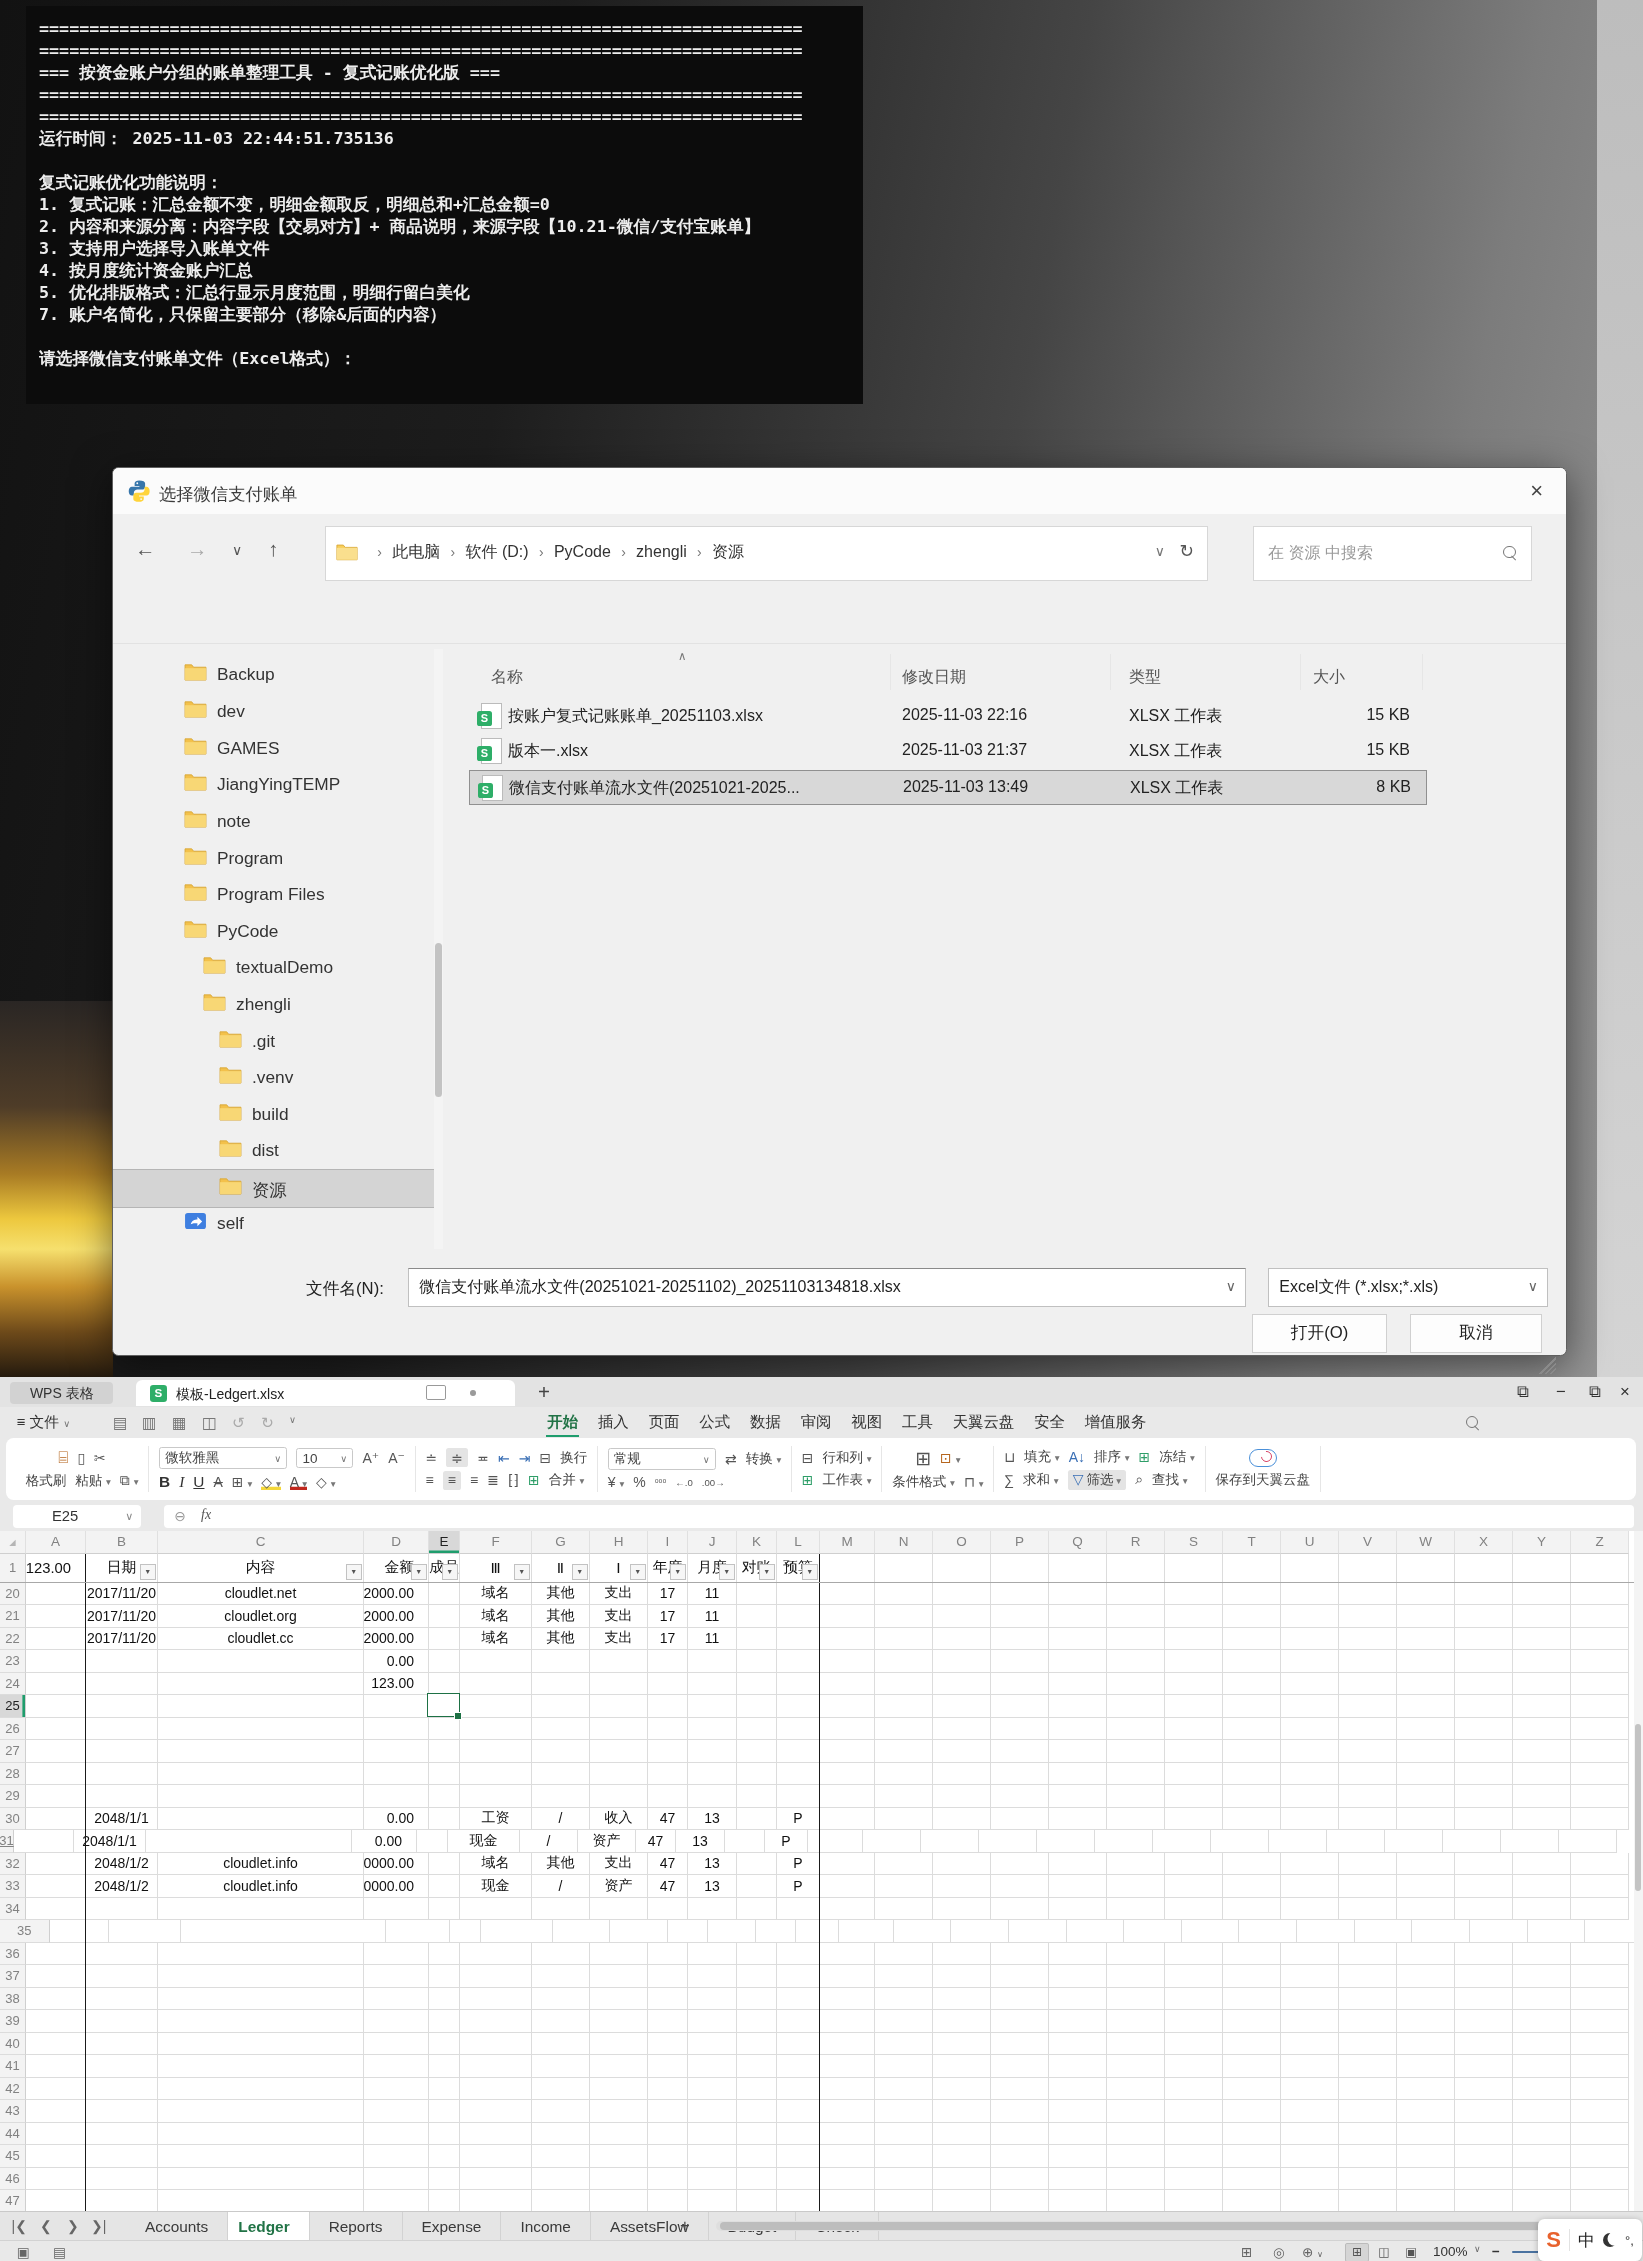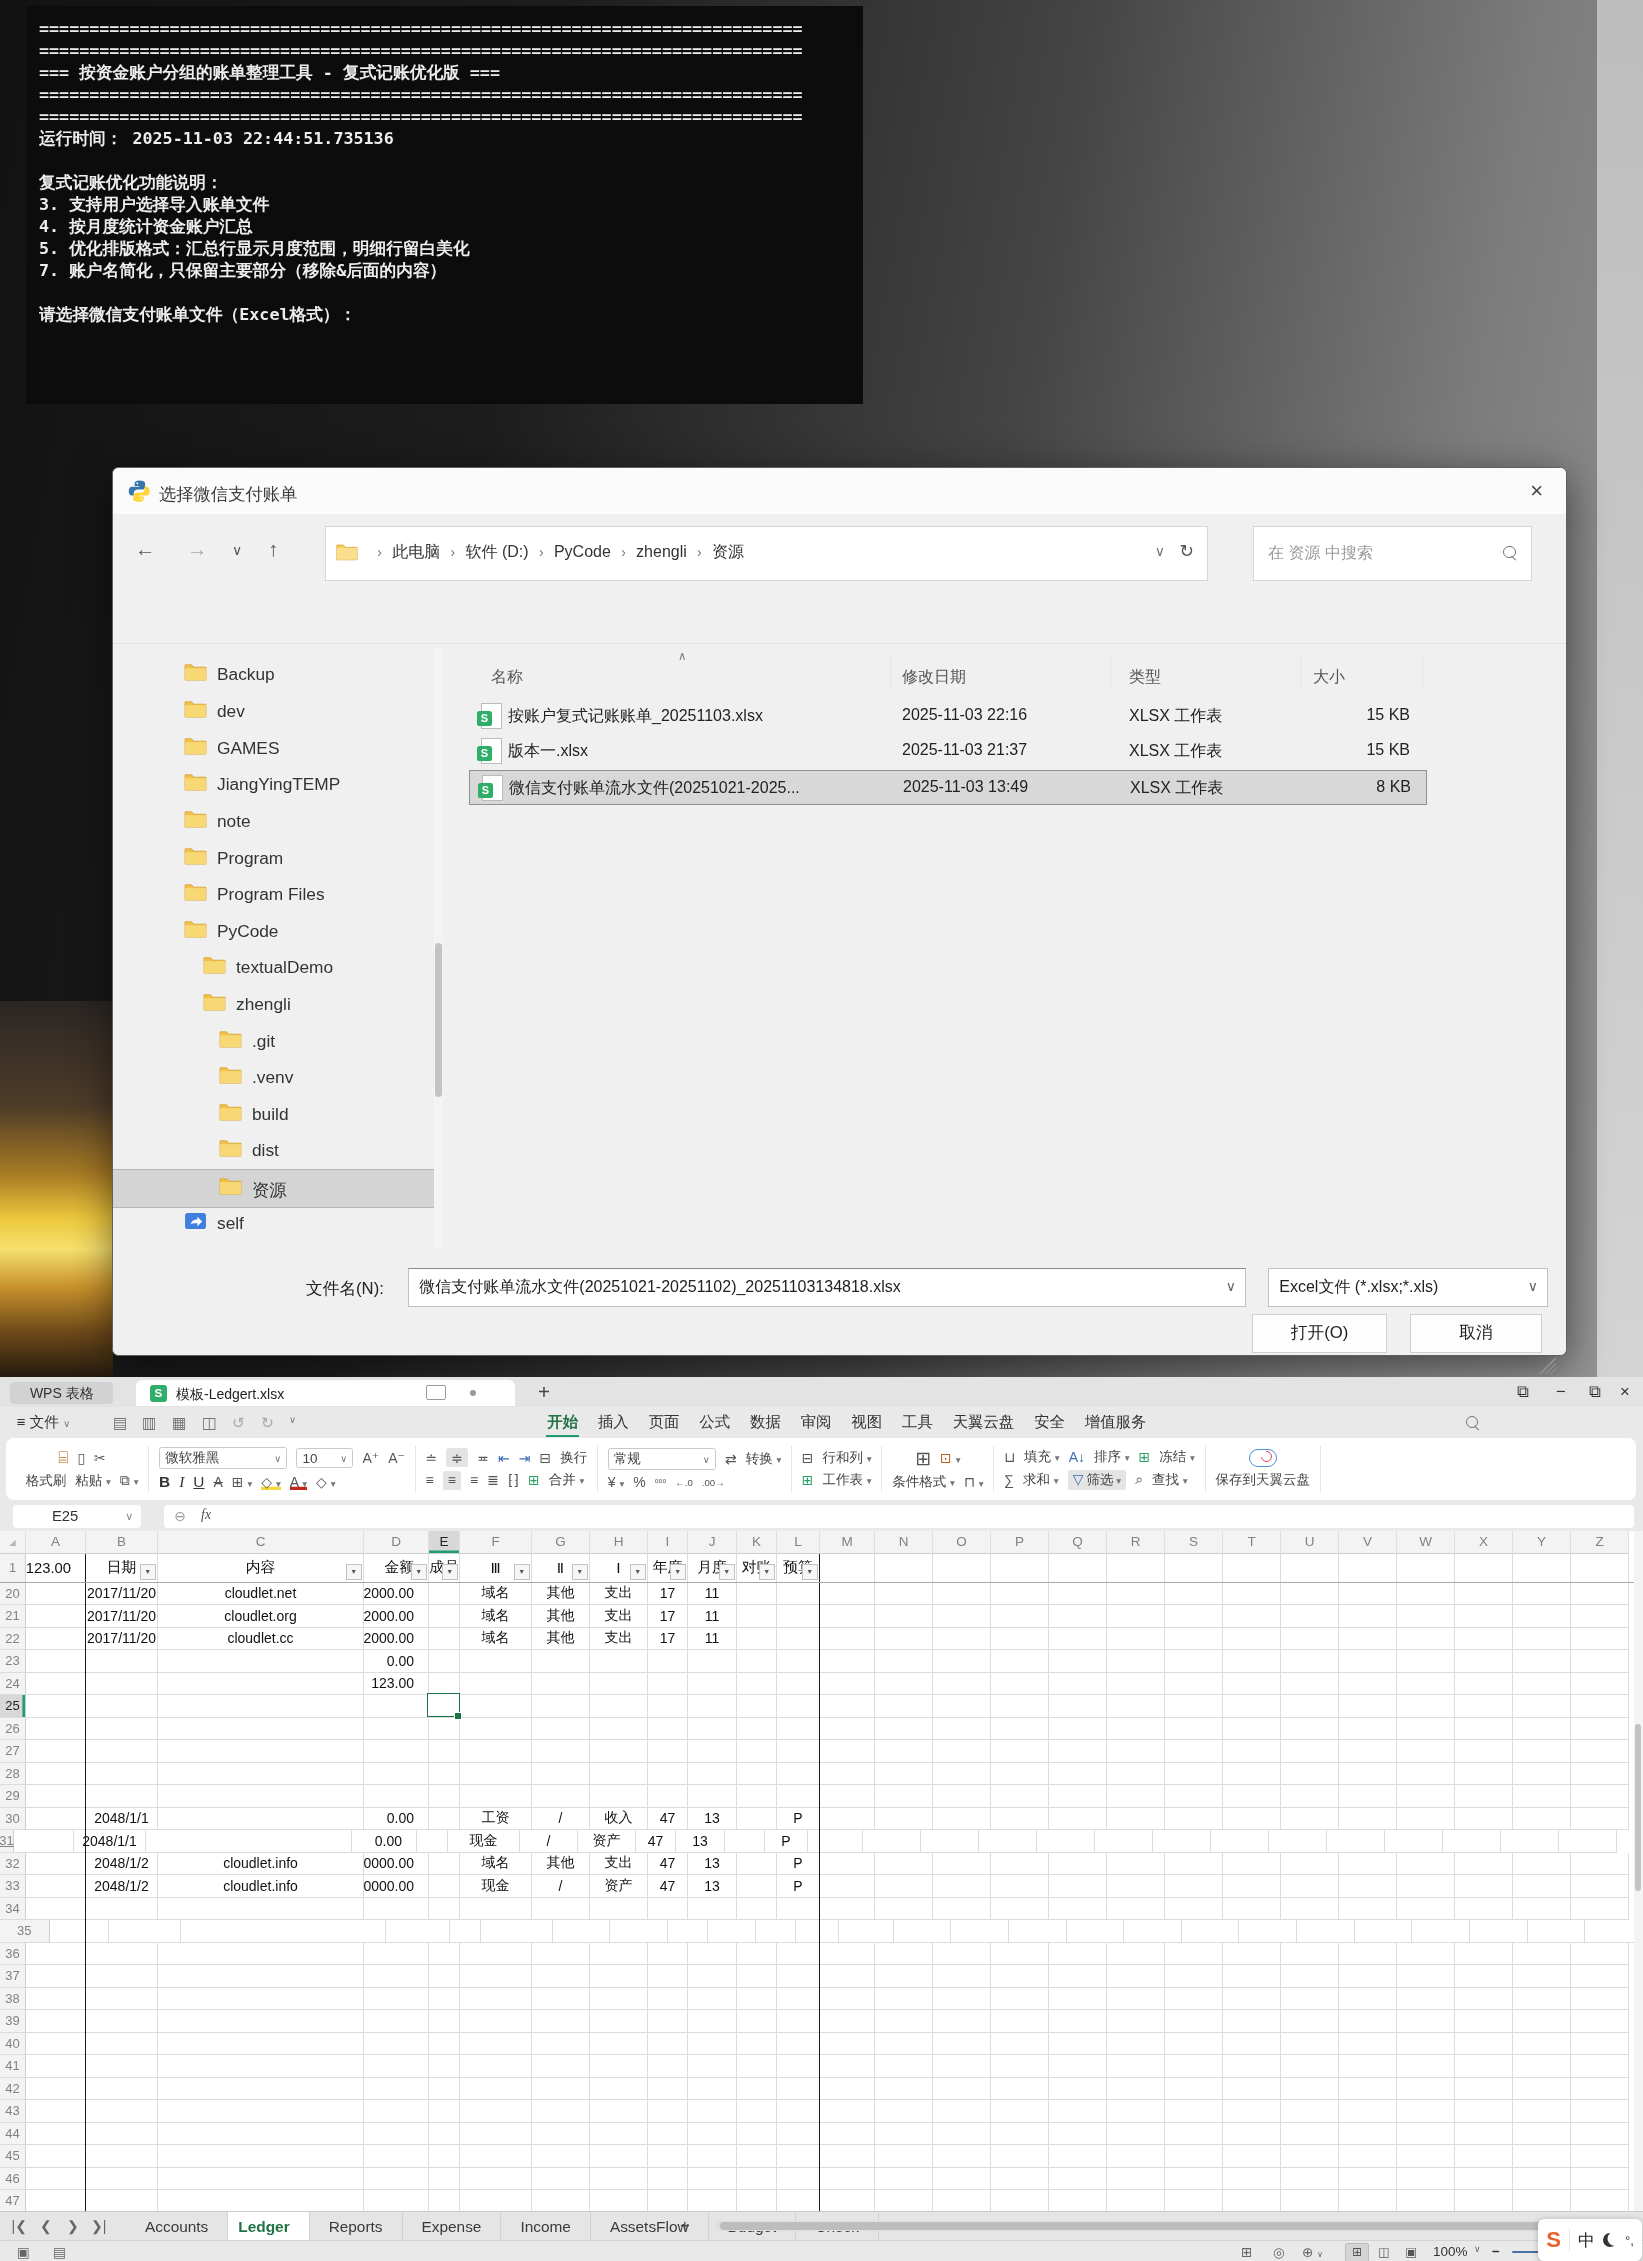--- a/index.html
+++ b/index.html
@@ -158,20 +158,22 @@
 
   <div id="terminal" class="abs">
       <div class="tline">============================================================================</div>
       <div class="tline">============================================================================</div>
       <div class="tline">=== 按资金账户分组的账单整理工具 - 复式记账优化版 ===</div>
       <div class="tline">============================================================================</div>
       <div class="tline">============================================================================</div>
       <div class="tline">运行时间： 2025-11-03 22:44:51.735136</div>
       <div class="tline">&nbsp;</div>
       <div class="tline">复式记账优化功能说明：</div>
+      <div class="tline">1. 复式记账：汇总金额不变，明细金额取反，明细总和+汇总金额=0</div>
+      <div class="tline">2. 内容和来源分离：内容字段【交易对方】+ 商品说明，来源字段【10.21-微信/支付宝账单】</div>
       <div class="tline">3. 支持用户选择导入账单文件</div>
       <div class="tline">4. 按月度统计资金账户汇总</div>
       <div class="tline">5. 优化排版格式：汇总行显示月度范围，明细行留白美化</div>
       <div class="tline">7. 账户名简化，只保留主要部分（移除&amp;后面的内容）</div>
       <div class="tline">&nbsp;</div>
       <div class="tline">请选择微信支付账单文件（Excel格式）：</div>
     </div>
 
   <div id="dialog" class="abs">
     <div class="dlg-title abs">

